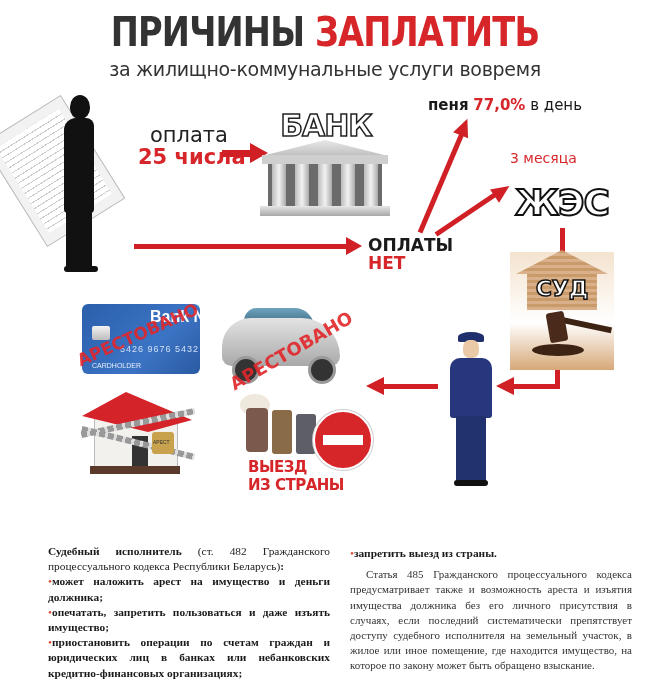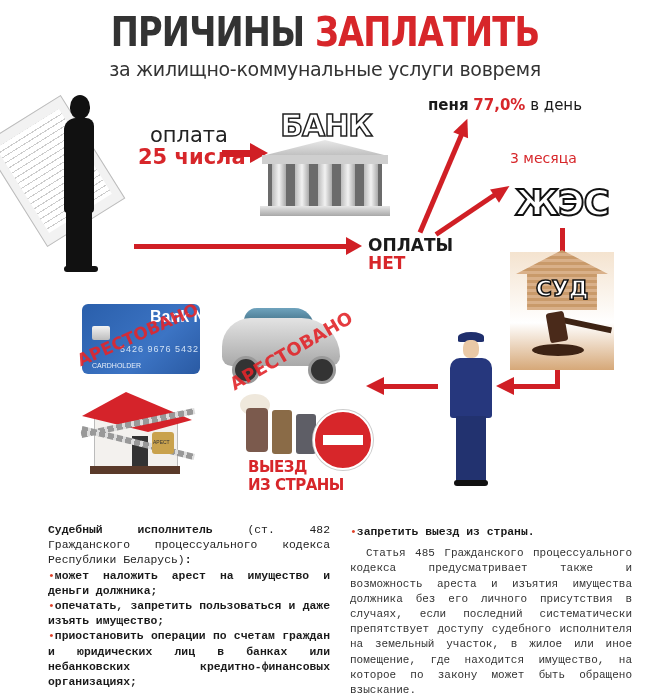--- a/index.html
+++ b/index.html
@@ -62,21 +62,21 @@
   .lock{left:152px;top:432px;width:22px;height:22px;background:#c9a24d;border-radius:3px;}
   
   .bag1{left:246px;top:408px;width:22px;height:44px;background:#7b5a4d;border-radius:4px;}
   .bag2{left:272px;top:410px;width:20px;height:44px;background:#8a6b47;border-radius:3px;}
   .bag3{left:296px;top:414px;width:20px;height:40px;background:#5e5e66;border-radius:3px;}
   .hat{left:240px;top:394px;width:30px;height:22px;background:#efe8dc;border-radius:50%;}
   .nosign{left:313px;top:410px;width:56px;height:56px;background:#d7262a;border-radius:50%;border:2px solid #fff;box-shadow:0 0 0 1px #ccc;}
   .nosign:after{content:"";position:absolute;left:8px;top:23px;width:40px;height:10px;background:#fff;}
   .exit-label{left:248px;top:458px;font-family:"DejaVu Sans",sans-serif;font-weight:bold;font-size:15px;color:#d7262a;line-height:18px;letter-spacing:-0.5px;}
   
-  .col{font-family:Liberation Mono, monospace;font-size:11.4px;line-height:15.2px;color:#222;text-align:justify;}
+  .col{font-family:Liberation Serif, serif;font-size:11.4px;line-height:15.2px;color:#222;text-align:justify;margin-top:21px;}
   .col b{font-weight:bold;color:#1a1a1a;}
   .bul{color:#e0432b;}
   .para{text-indent:16px;color:#333;}
 </style>
 </head>
 <body>
 
 <div class="abs title">
   <span class="dark">ПРИЧИНЫ</span>
   <span class="red">ЗАПЛАТИТЬ</span>

